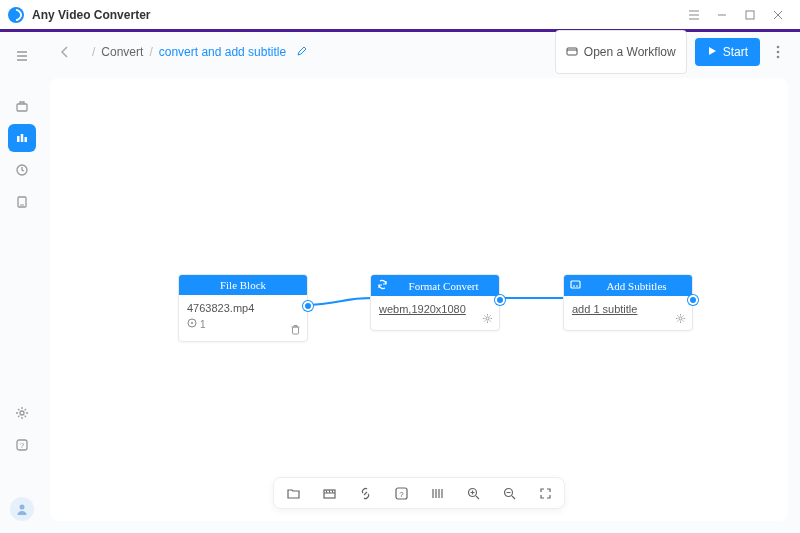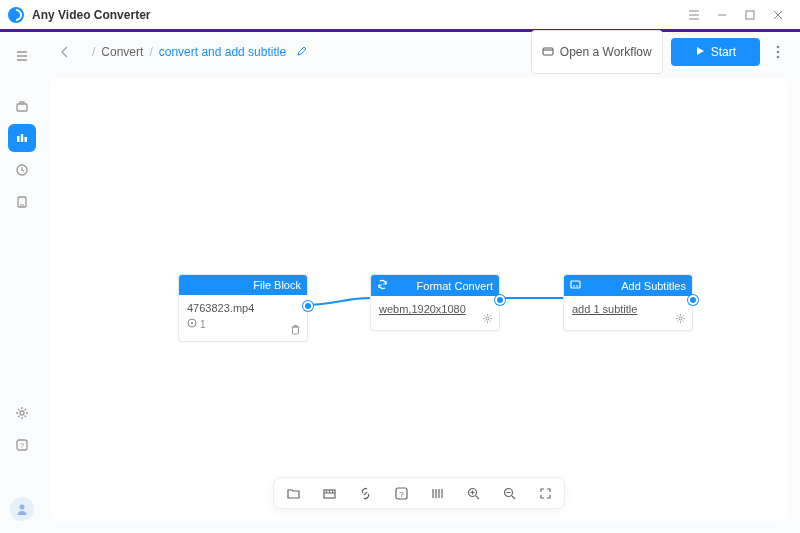--- a/index.html
+++ b/index.html
@@ -89,21 +89,21 @@
       height: 44px;
       padding: 0 10px;
       background: #fff;
       border: 1px solid #e5e5e5;
       border-radius: 4px;
       display: flex; align-items: center; gap: 6px;
       cursor: pointer; color: #555;
     }
     .start-btn {
       height: 28px;
-      padding: 0 24px;
+      padding: 0 12px;
       background: #1890ff;
       color: #fff;
       border-radius: 4px;
       display: flex; align-items: center; gap: 6px;
       cursor: pointer;
     }
     .kebab { width: 20px; display:flex; justify-content:center; color:#888; cursor:pointer;}
     .canvas-wrap {
       flex: 1;
       margin: 6px 12px 12px 6px;
@@ -123,21 +123,21 @@
       font-size: 11px;
     }
     .node-header {
       background: #1890ff;
       color: #fff;
       padding: 4px 6px;
       display: flex; align-items: center; gap: 6px;
       font-size: 11px;
       border-radius: 3px 3px 0 0;
     }
-    .node-header .nh-title { flex:1; text-align:right; font-weight:500;}
+    .node-header .nh-title { flex:1; text-align:center; font-weight:500;font-family:Liberation Serif, serif;}
     .node-body { padding: 7px 8px 8px 8px; color: #555; }
     .node-meta { color:#888; display:flex; align-items:center; gap:3px; margin-top:4px; font-size:10px;}
     .node-footer { position: absolute; right: 6px; bottom: 4px; color:#999; cursor:pointer;}
     .port {
       position: absolute;
       width: 10px; height: 10px;
       background: #1890ff;
       border: 2px solid #fff;
       border-radius: 50%;
       box-shadow: 0 0 0 1px #1890ff;

